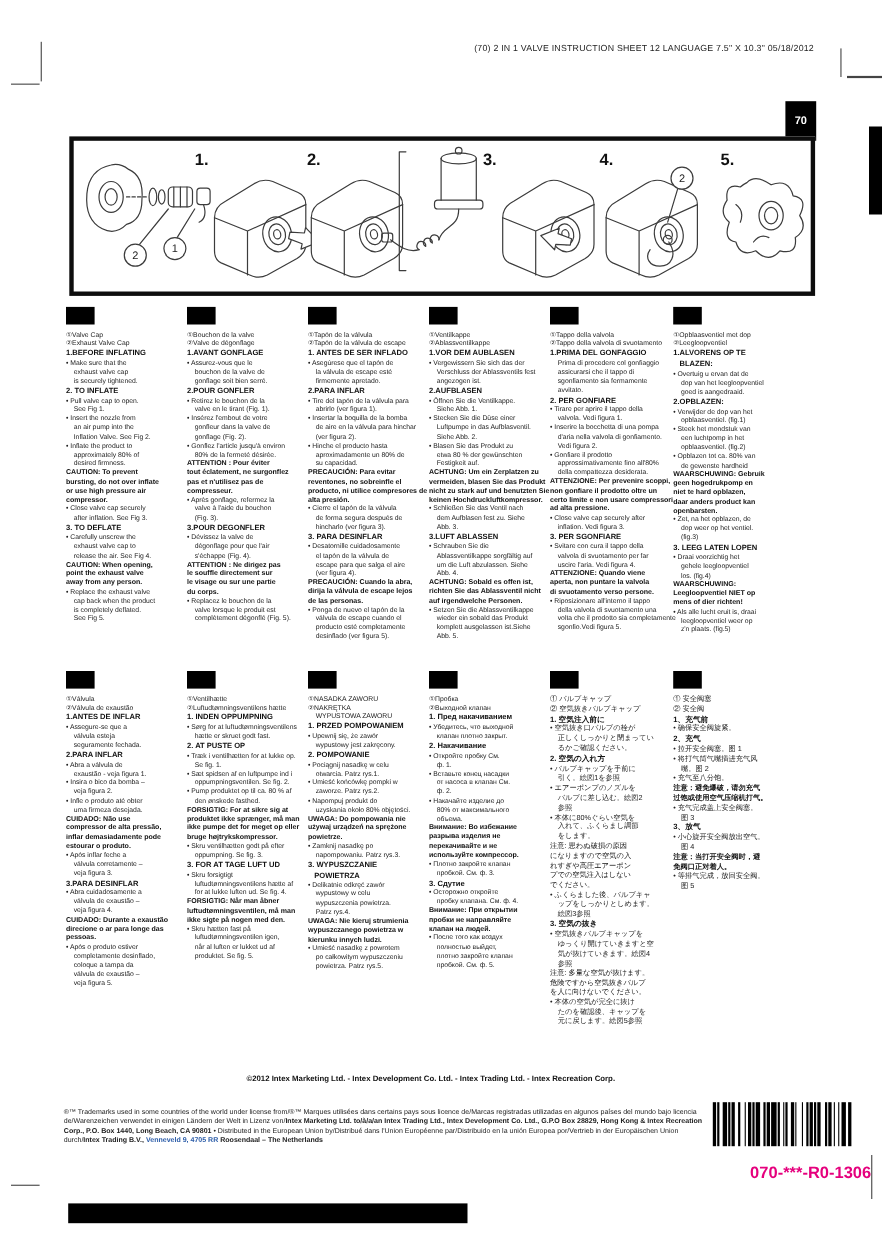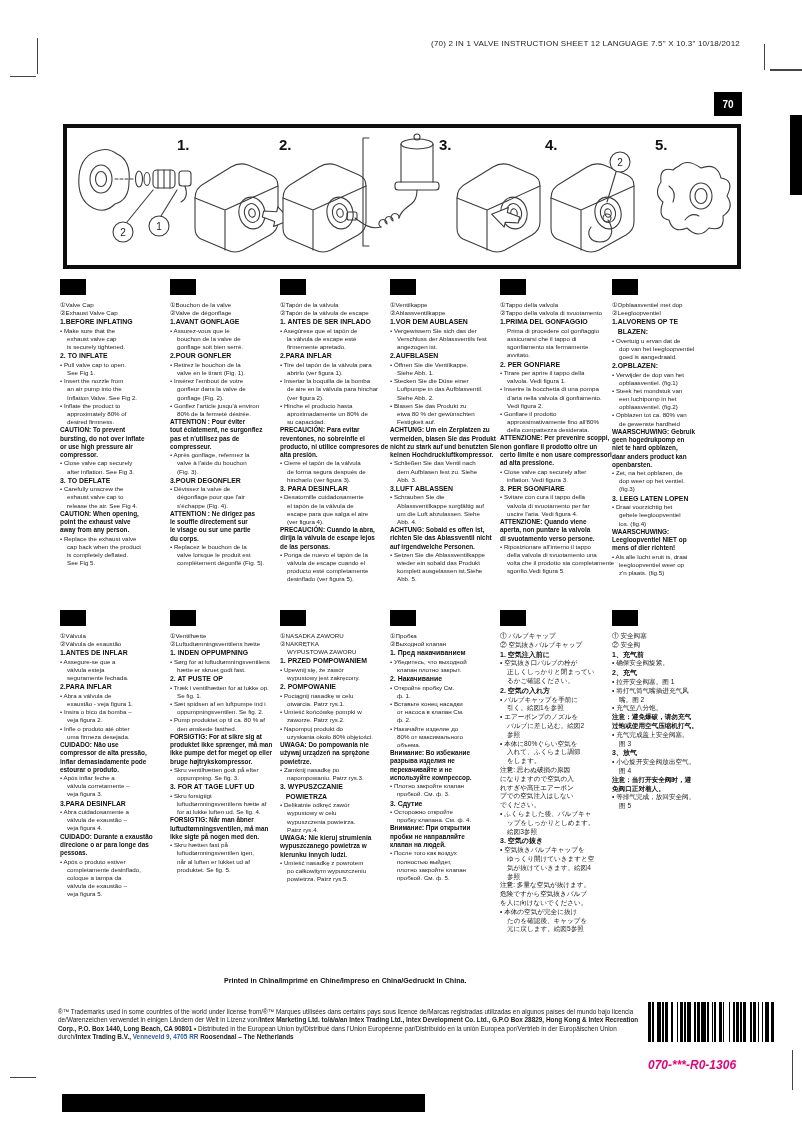--- a/index.html
+++ b/index.html
@@ -1,20 +1,20 @@
 <!DOCTYPE html>
 <html><head>
 <meta charset="utf-8">
 <style>
   html,body{margin:0;padding:0;background:#fff;}
   .page{position:relative;width:802px;height:1134px;background:#fff;overflow:hidden;
         font-family:"Liberation Sans",sans-serif;color:#1a1a1a;}
   .header-title{position:absolute;top:39px;left:200px;width:540px;text-align:right;
         font-size:8px;letter-spacing:.2px;color:#222;}
-  .badge{position:absolute;left:714px;top:92px;width:28px;height:24px;background:#000;
+  .badge{position:absolute;left:714px;top:92px;width:28px;height:36px;background:#000;
         color:#fff;font-size:10px;font-weight:bold;display:flex;align-items:center;justify-content:center;}
   .colorbar{position:absolute;left:790px;top:115px;width:12px;height:80px;background:#000;}
   .cm{position:absolute;background:#444;}
   .panel{position:absolute;left:63px;top:124px;width:678px;height:145px;
         border:4px solid #0d0d0d;box-sizing:border-box;background:#fff;}
   .panel svg{display:block;}
   .step{font-family:"Liberation Sans",sans-serif;font-size:15px;font-weight:bold;fill:#111;}
   .co-num{font-size:10px;fill:#222;font-weight:normal;}
 
   .col{position:absolute;width:110px;}
@@ -27,39 +27,39 @@
   .cjk .ln{font-size:6.6px;line-height:8.8px;}
   .cjk .ln-h{font-size:7px;}
   .jp .ln-w{font-weight:normal;}
 
   .logo{position:absolute;left:56px;top:966px;}
   .copy{position:absolute;left:224px;top:977px;width:440px;font-size:7.1px;font-weight:bold;line-height:9.6px;color:#111;}
   .legal{position:absolute;left:58px;top:1008px;width:585px;font-size:6.4px;line-height:8.3px;color:#222;}
   .part-b{font-weight:bold;}
   .part-blue{font-weight:bold;color:#2b5ca8;}
   .barcode{position:absolute;left:648px;top:1002px;width:144px;height:40px;display:flex;align-items:stretch;}
-  .bc-num{position:absolute;left:648px;top:1058px;width:144px;text-align:left;
-        font-size:12px;font-weight:bold;color:#e5007d;font-style:italic;}
+  .bc-num{position:absolute;left:648px;top:1058px;width:144px;text-align:right;
+        font-size:15px;font-weight:bold;color:#e5007d;}
   .bottom-bar{position:absolute;left:62px;top:1094px;width:363px;height:18px;background:#000;}
   .sk{stroke:#3c3c3c;stroke-width:1.1;fill:none;stroke-linejoin:round;stroke-linecap:round;}
   .skf{stroke:#3c3c3c;stroke-width:1.1;fill:#fff;stroke-linejoin:round;}
 </style>
 </head>
 <body>
 
 <div class="page">
 
   <div class="cm" style="left:37px;top:38px;width:1px;height:36px"></div>
   <div class="cm" style="left:10px;top:76px;width:26px;height:1px"></div>
   <div class="cm" style="left:764px;top:44px;width:1px;height:26px"></div>
   <div class="cm" style="left:770px;top:69px;width:32px;height:2px"></div>
   <div class="cm" style="left:10px;top:1077px;width:26px;height:1px"></div>
   <div class="cm" style="left:792px;top:1050px;width:1px;height:40px"></div>
 
-  <div class="header-title">(70)  2 IN 1 VALVE INSTRUCTION SHEET  12 LANGUAGE  7.5" X 10.3"  10/18/2012</div>
+  <div class="header-title">(70)  2 IN 1 VALVE INSTRUCTION SHEET  12 LANGUAGE  7.5" X 10.3"  05/18/2012</div>
   <div class="badge">70</div>
   <div class="colorbar"></div>
 
   <div class="panel">
     <svg width="670" height="137" viewBox="0 0 670 137">
       <defs>
         <g id="cube">
           <path class="skf" d="M10,48 Q10,38 20,33 L46,17 Q54,12 63,15 L86,25 Q93,28 93,36 L93,72 Q93,80 85,85 L58,100 Q50,104 42,100 L16,89 Q10,86 10,78 Z"></path>
           <path class="sk" d="M10,48 L40,60 L40,100 M40,60 L93,36"></path>
           <ellipse class="sk" cx="67" cy="63" rx="13" ry="16" transform="rotate(-12 67 63)"></ellipse>
@@ -564,21 +564,21 @@
         <div class="ln ln-n">• 小心旋开安全阀放出空气。</div>
         <div class="ln ln-c">图 4</div>
         <div class="ln ln-w">注意：当打开安全阀时，避</div>
         <div class="ln ln-w">免阀口正对着人。</div>
         <div class="ln ln-n">• 等排气完成，放回安全阀。</div>
         <div class="ln ln-c">图 5</div>
       </div>
   </div>
 
   <div class="copy">
-    <div>Printed in China/Imprimé en Chine/Impreso en China/Gedruckt in China.</div>
+    <div>©2012 Intex Marketing Ltd. - Intex Development Co. Ltd. - Intex Trading Ltd. - Intex Recreation Corp.</div>
   </div>
   <div class="legal"><span class="part-n">®™ Trademarks used in some countries of the world under license from/®™ Marques utilisées dans certains pays sous licence de/Marcas registradas utilizadas en algunos países del mundo bajo licencia de/Warenzeichen verwendet in einigen Ländern der Welt in Lizenz von/</span><span class="part-b">Intex Marketing Ltd. to/à/a/an Intex Trading Ltd., Intex Development Co. Ltd., G.P.O Box 28829, Hong Kong &amp; Intex Recreation Corp., P.O. Box 1440, Long Beach, CA 90801</span><span class="part-n"> • Distributed in the European Union by/Distribué dans l'Union Européenne par/Distribuido en la unión Europea por/Vertrieb in der Europäischen Union durch/</span><span class="part-b">Intex Trading B.V., </span><span class="part-blue">Venneveld 9, 4705 RR </span><span class="part-b">Roosendaal – The Netherlands</span></div>
 
   <div class="barcode">
       <div style="width: 2.9px; background: rgb(0, 0, 0);"></div>
       <div style="width: 1.45px; background: transparent;"></div>
       <div style="width: 1.45px; background: rgb(0, 0, 0);"></div>
       <div style="width: 2.9px; background: transparent;"></div>
       <div style="width: 4.35px; background: rgb(0, 0, 0);"></div>
       <div style="width: 1.45px; background: transparent;"></div>

